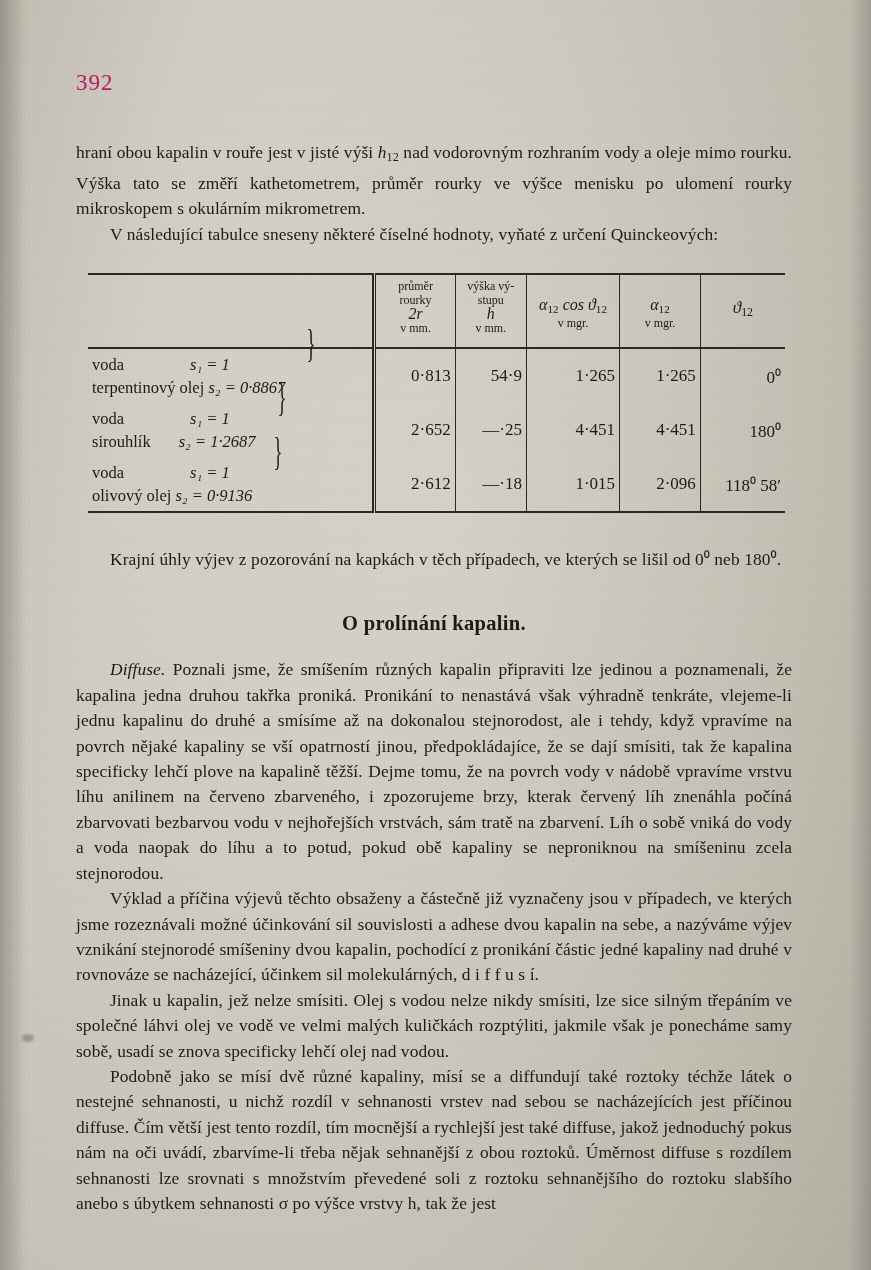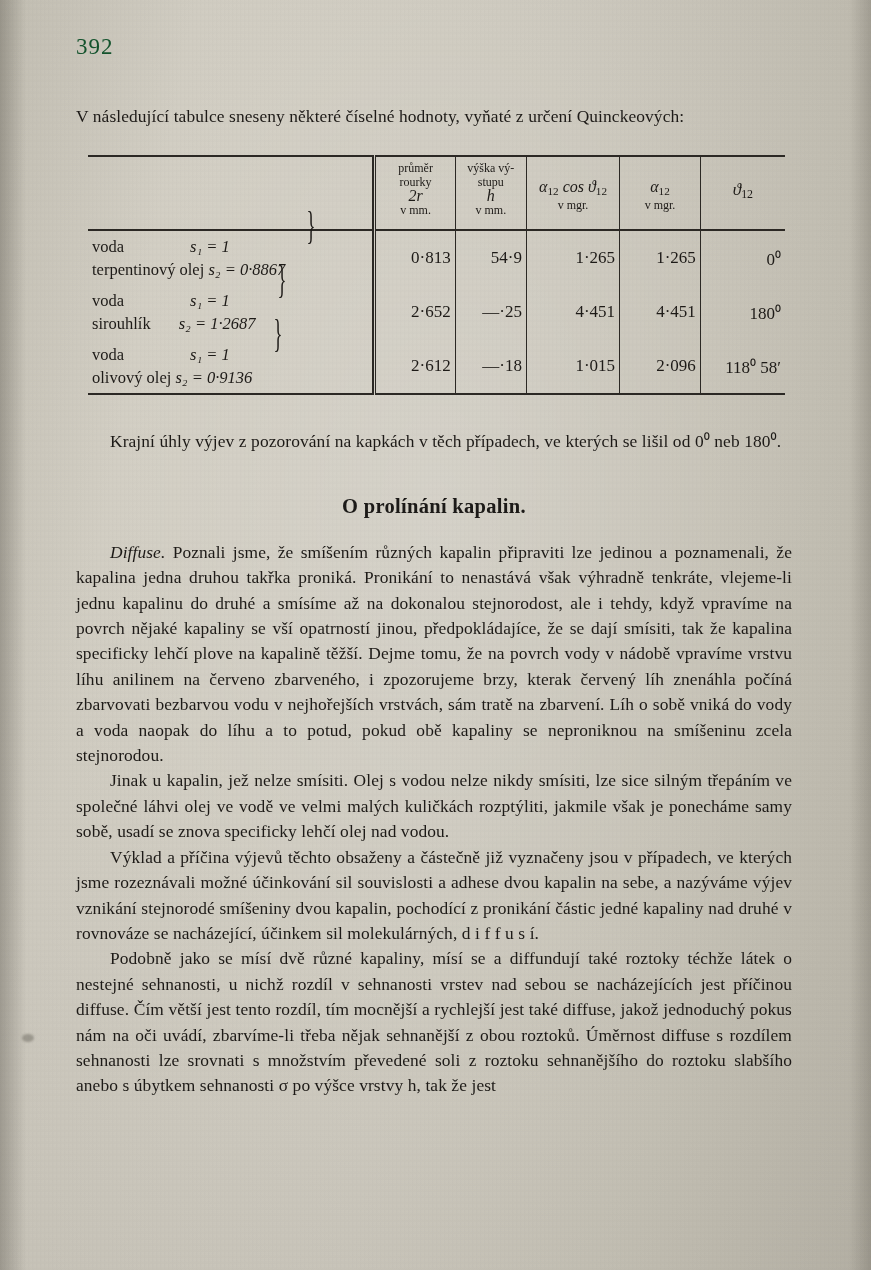--- a/index.html
+++ b/index.html
@@ -50,23 +50,24 @@
   }
   .content {
     position: absolute;
     left: 76px;
     top: 34px;
     width: 716px;
   }
   .folio {
     font-size: 23px;
     letter-spacing: 1px;
-    color: #14532d;
+    color: #be185d;
     margin-bottom: 44px;
     font-family: "Liberation Serif", serif;
+    margin-top: 36px;
   }
   p {
     margin: 0;
     font-size: 17.4px;
     line-height: 25.4px;
     text-align: justify;
     text-justify: inter-word;
     color: #1d1a17;
     letter-spacing: .1px;
   }
@@ -162,20 +163,21 @@
 <div class="page"></div>
 <div class="edge-left"></div>
 <div class="edge-right"></div>
 <div class="tiny-mark"></div>
 
 <div class="content">
 
   <div class="folio">392</div>
 
   <div class="top-block para-block">
+    <p>hraní obou kapalin v rouře jest v jisté výši <span class="it">h</span><sub>12</sub> nad vodorovným rozhraním vody a oleje mimo rourku. Výška tato se změří kathetometrem, průměr rourky ve výšce menisku po ulomení rourky mikroskopem s okulárním mikrometrem.</p>
     <p class="indent">V následující tabulce sneseny některé číselné hodnoty, vyňaté z určení Quinckeových:</p>
   </div>
 
   <div class="table-wrap">
     <table class="data">
       <tbody>
           <tr class="hdr rule-top">
         <td class="vr" style="width:300px;"></td>
         <td class="vr-dbl" style="width:0px;padding:0;"></td>
         <td class="vr" style="width:84px;">
@@ -269,18 +271,18 @@
     </tbody>
       </table>
   </div>
 
   <p class="indent afterTable">Krajní úhly výjev z pozorování na kapkách v těch případech, ve kterých se lišil od 0⁰ neb 180⁰.</p>
 
   <h2 class="section">O prolínání kapalin.</h2>
 
   <div class="para-block">
     <p class="indent"><span class="it">Diffuse.</span><span> Poznali jsme, že smíšením různých kapalin připraviti lze jedinou a poznamenali, že kapalina jedna druhou takřka proniká. Pronikání to nenastává však výhradně tenkráte, vlejeme-li jednu kapalinu do druhé a smísíme až na dokonalou stejnorodost, ale i tehdy, když vpravíme na povrch nějaké kapaliny se vší opatrností jinou, předpokládajíce, že se dají smísiti, tak že kapalina specificky lehčí plove na kapalině těžší. Dejme tomu, že na povrch vody v nádobě vpravíme vrstvu líhu anilinem na červeno zbarveného, i zpozorujeme brzy, kterak červený líh znenáhla počíná zbarvovati bezbarvou vodu v nejhořejších vrstvách, sám tratě na zbarvení. Líh o sobě vniká do vody a voda naopak do líhu a to potud, pokud obě kapaliny se neproniknou na smíšeninu zcela stejnorodou.</span></p>
+    <p class="indent">Výklad a příčina výjevů těchto obsaženy a částečně již vyznačeny jsou v případech, ve kterých jsme rozeznávali možné účinkování sil souvislosti a adhese dvou kapalin na sebe, a nazýváme výjev vznikání stejnorodé smíšeniny dvou kapalin, pochodící z pronikání částic jedné kapaliny nad druhé v rovnováze se nacházející, účinkem sil molekulárných, d i f f u s í.</p>
     <p class="indent">Jinak u kapalin, jež nelze smísiti. Olej s vodou nelze nikdy smísiti, lze sice silným třepáním ve společné láhvi olej ve vodě ve velmi malých kuličkách rozptýliti, jakmile však je ponecháme samy sobě, usadí se znova specificky lehčí olej nad vodou.</p>
-    <p class="indent">Výklad a příčina výjevů těchto obsaženy a částečně již vyznačeny jsou v případech, ve kterých jsme rozeznávali možné účinkování sil souvislosti a adhese dvou kapalin na sebe, a nazýváme výjev vznikání stejnorodé smíšeniny dvou kapalin, pochodící z pronikání částic jedné kapaliny nad druhé v rovnováze se nacházející, účinkem sil molekulárných, d i f f u s í.</p>
     <p class="indent">Podobně jako se mísí dvě různé kapaliny, mísí se a diffundují také roztoky téchže látek o nestejné sehnanosti, u nichž rozdíl v sehnanosti vrstev nad sebou se nacházejících jest příčinou diffuse. Čím větší jest tento rozdíl, tím mocnější a rychlejší jest také diffuse, jakož jednoduchý pokus nám na oči uvádí, zbarvíme-li třeba nějak sehnanější z obou roztoků. Úměrnost diffuse s rozdílem sehnanosti lze srovnati s množstvím převedené soli z roztoku sehnanějšího do roztoku slabšího anebo s úbytkem sehnanosti σ po výšce vrstvy h, tak že jest</p>
   </div>
 
 </div>
 
 </body></html>

